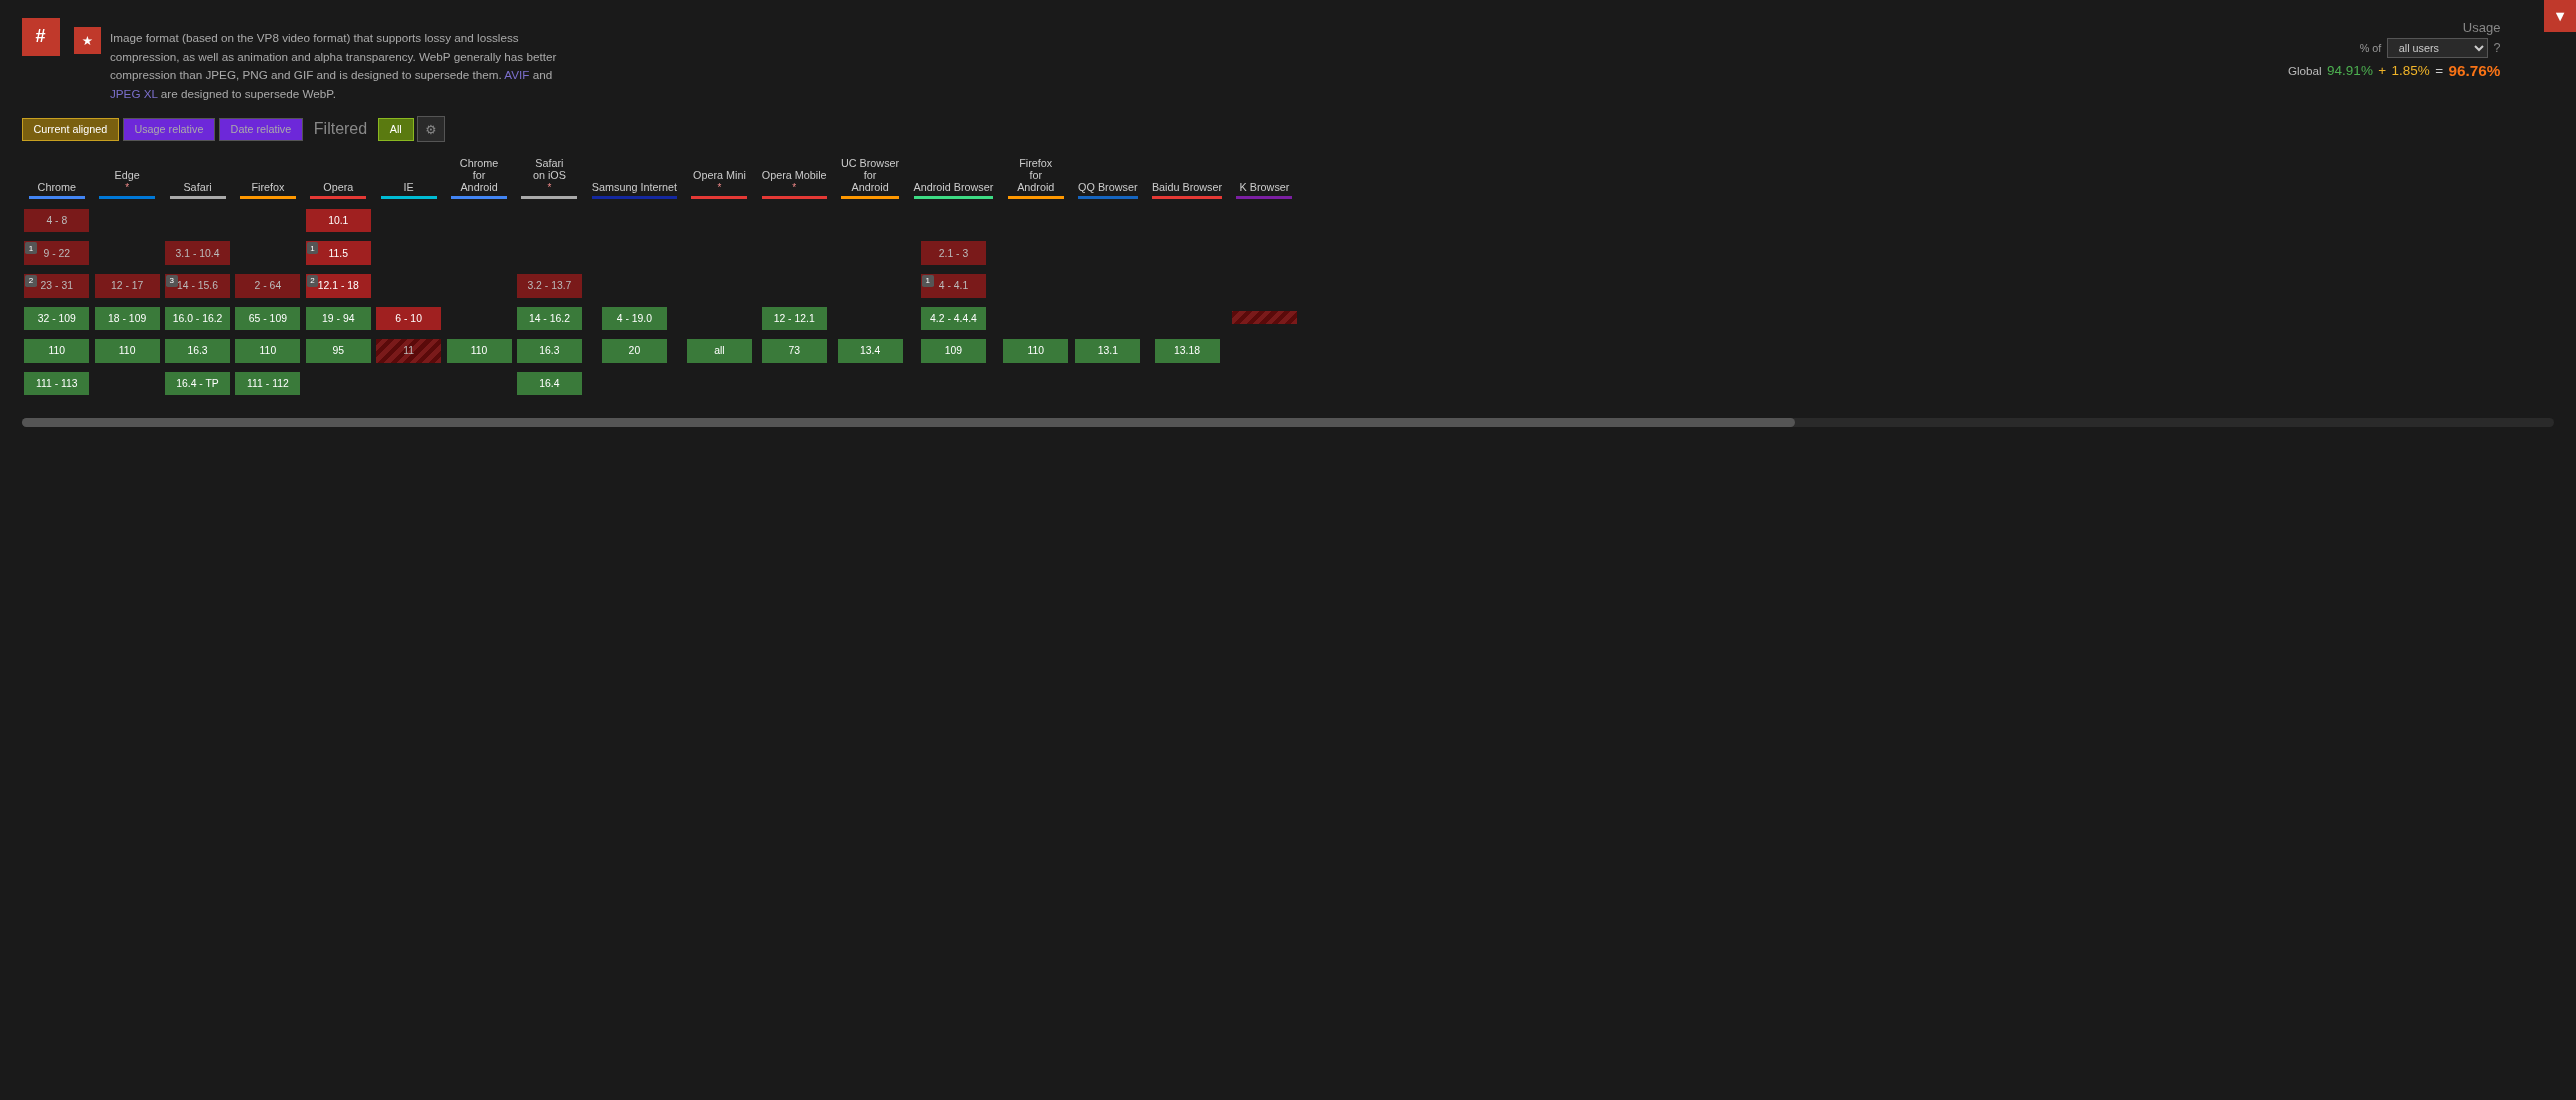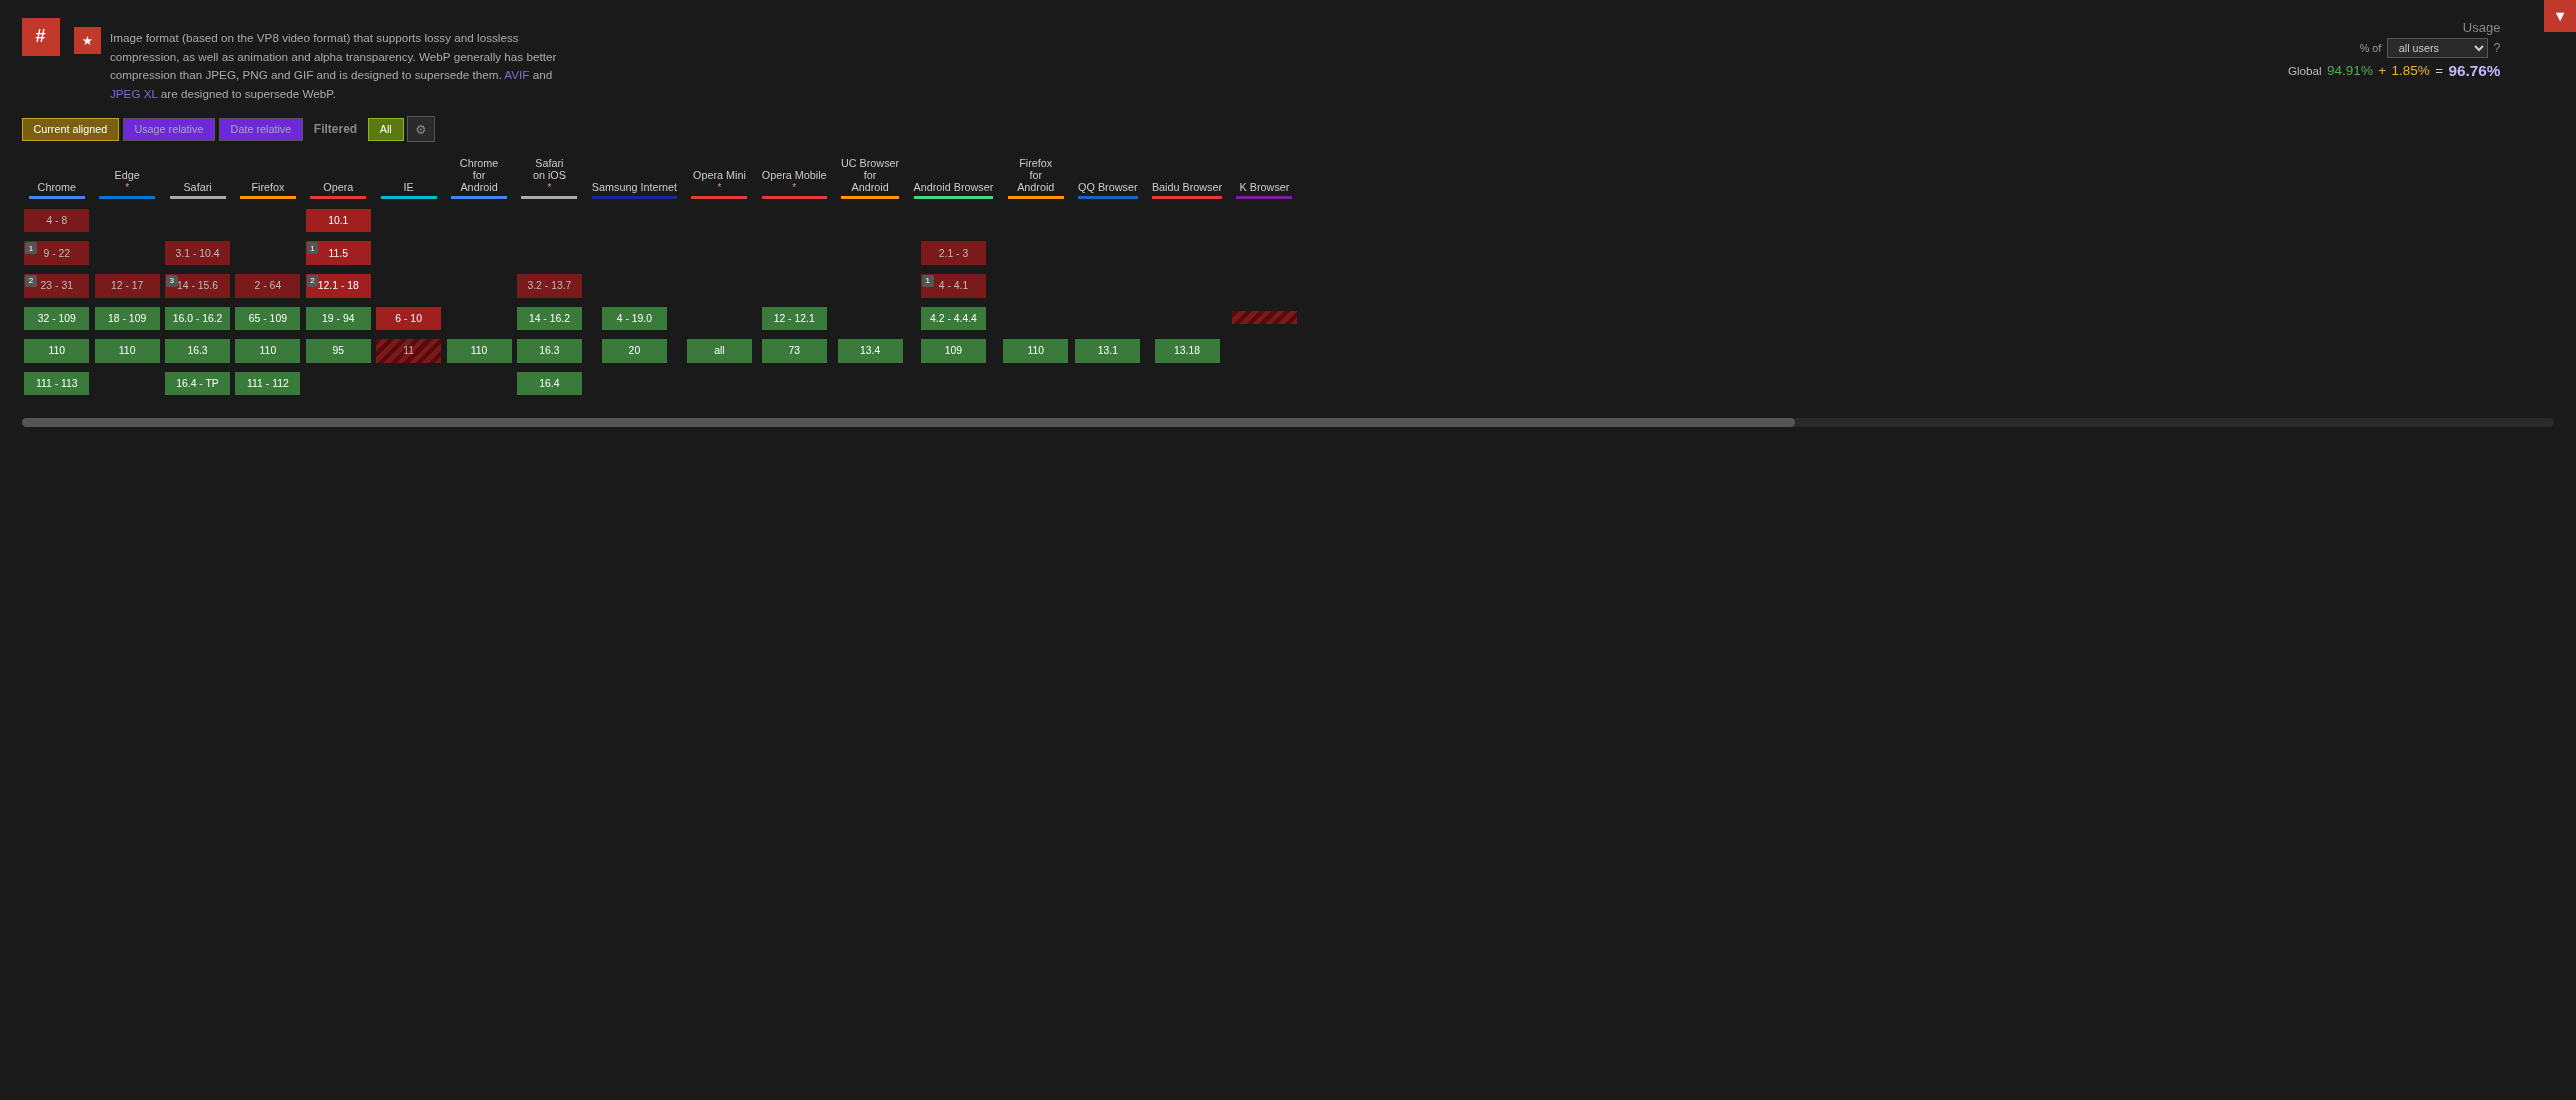--- a/index.html
+++ b/index.html
@@ -240,30 +240,30 @@
         <option>tracked users</option>
       </select>
       <span class="help-btn">?</span>
     </div>
     <div style="display:flex; align-items:center; gap:5.4px; margin-top:3.6px; justify-content:flex-end;">
       <span style="font-size:11.7px; color:#bbb;">Global</span>
       <span style="color:#4caf50; font-size:13.5px;">94.91%</span>
       <span style="color:#f0b429; font-size:13.5px;">+</span>
       <span style="color:#f0b429; font-size:13.5px;">1.85%</span>
       <span style="color:#ccc; font-size:13.5px;">=</span>
-      <span style="color:#c4b5fd; font-size:15.3px; font-weight:bold;">96.76%</span>
+      <span style="color:#f97316; font-size:15.3px; font-weight:bold;">96.76%</span>
     </div>
   </div>
 </div>
 
 <div class="filter-tabs">
   <button class="tab-btn active">Current aligned</button>
   <button class="tab-btn">Usage relative</button>
   <button class="tab-btn">Date relative</button>
-  <span style="color:#888; padding:0 7.2px; font-size:12px;font-weight:bold;">Filtered</span>
+  <span style="color:#888; padding:0 7.2px; font-size:16px;">Filtered</span>
   <button class="tab-btn all-active">All</button>
   <button class="settings-icon">⚙</button>
 </div>
 
 <div class="table-container">
   <table class="compat-table">
     <thead>
       <tr id="header-row">
       <th>
             <span class="browser-name">Chrome</span>

